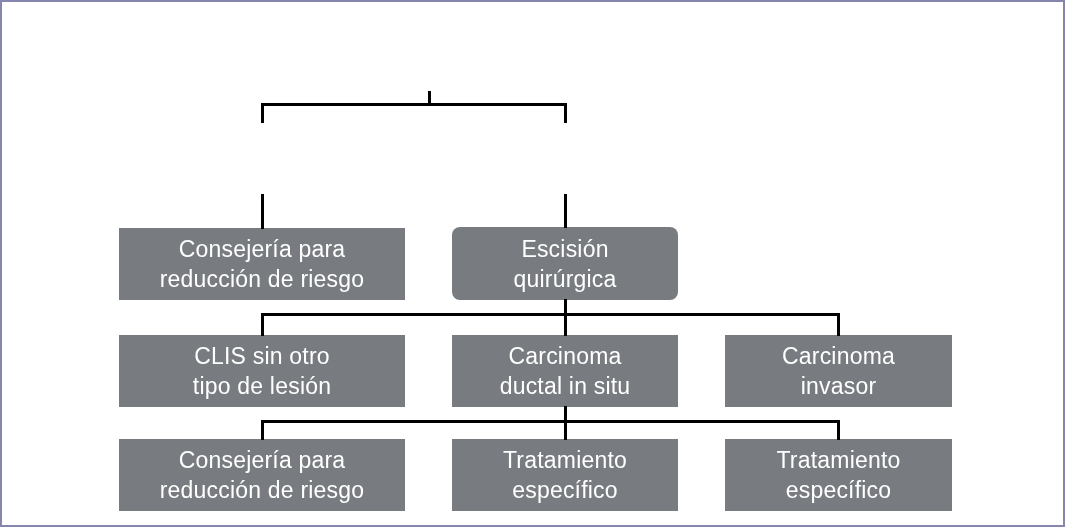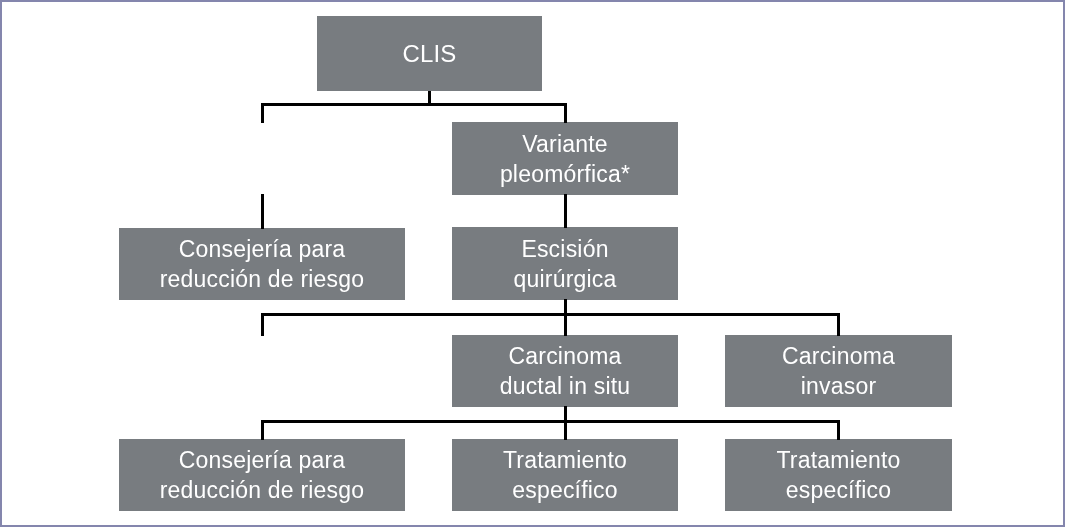--- a/index.html
+++ b/index.html
@@ -22,47 +22,44 @@
     letter-spacing:0.2px;
   }
   .node span{white-space:pre-line;}
   .ln{position:absolute;background:var(--connector,#000000);}
 
   
   .n-clis                {left:315px;top:14px; width:225px;height:75px;font-size:24px;}
   .n-var-clasica         {left:117px;top:120px;width:286px;height:73px;}
   .n-var-pleomorfica     {left:450px;top:120px;width:226px;height:73px;}
   .n-consejeria1         {left:117px;top:226px;width:286px;height:72px;}
-  .n-escision            {left:450px;top:225px;width:226px;height:73px;}
+  .n-escision            {left:450px;top:225px;width:226px;height:73px;border-radius:8px;}
   .n-clis-sin-otro       {left:117px;top:333px;width:286px;height:72px;}
   .n-carcinoma-ductal    {left:450px;top:333px;width:226px;height:72px;}
   .n-carcinoma-invasor   {left:723px;top:333px;width:227px;height:72px;}
   .n-consejeria2         {left:117px;top:437px;width:286px;height:72px;}
   .n-tratamiento1        {left:450px;top:437px;width:226px;height:72px;}
   .n-tratamiento2        {left:723px;top:437px;width:227px;height:72px;}
 </style>
 </head>
 <body>
 
 <div id="stage">
 
-  <div class="node n-clis">
-    <span>CLIS</span>
-  </div>
-  <div class="node n-var-pleomorfica">
-    <span>Variante
-pleomórfica*</span>
-  </div>
   <div class="node n-consejeria1">
     <span>Consejería para
 reducción de riesgo</span>
   </div>
   <div class="node n-escision">
     <span>Escisión
 quirúrgica</span>
+  </div>
+  <div class="node n-clis-sin-otro">
+    <span>CLIS sin otro
+tipo de lesión</span>
   </div>
   <div class="node n-carcinoma-ductal">
     <span>Carcinoma
 ductal in situ</span>
   </div>
   <div class="node n-carcinoma-invasor">
     <span>Carcinoma
 invasor</span>
   </div>
   <div class="node n-consejeria2">

